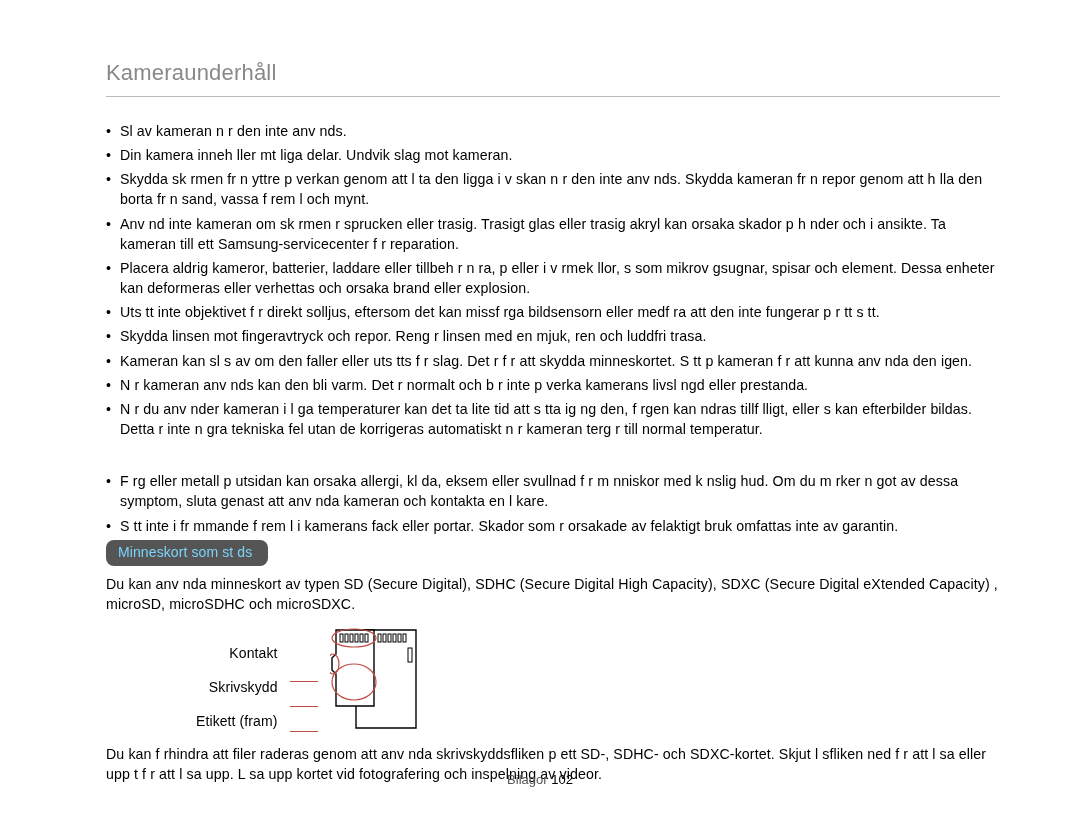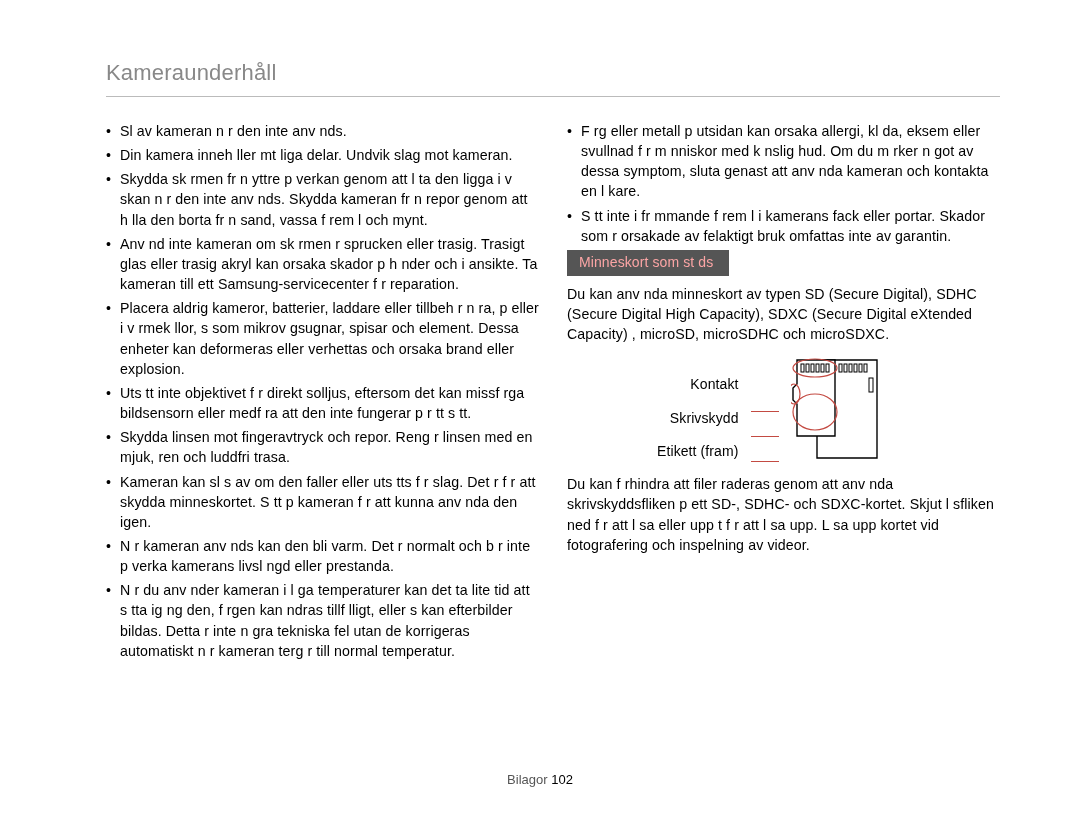--- a/index.html
+++ b/index.html
@@ -22,20 +22,21 @@
     letter-spacing: 0.2px;
   }
   hr.rule {
     border: none;
     border-top: 1px solid #bbb;
     margin-bottom: 24px;
   }
   .columns {
     display: flex;
     gap: 28px;
+    flex-direction: column;
   }
   .col {
     flex: 1;
     font-size: 14.2px;
     line-height: 1.42;
     letter-spacing: 0.1px;
   }
   .col ul {
     list-style: none;
     padding-left: 0;
@@ -54,24 +55,24 @@
   }
   .section-heading {
     color: #169ae4;
     font-size: 24px;
     font-weight: 400;
     margin: 28px 0 16px 0;
   }
   .pill {
     display: inline-block;
     background: #555;
-    color: #fca5a5;
+    color: #7dd3fc;
     font-size: 14px;
     padding: 3px 16px 3px 12px;
-    border-radius: 0;
+    border-radius: 8px;
     margin-bottom: 8px;
   }
   .sd-block {
     display: flex;
     align-items: flex-end;
     gap: 12px;
     margin: 14px 0 12px 0;
     padding-left: 90px;
   }
   .sd-labels {

